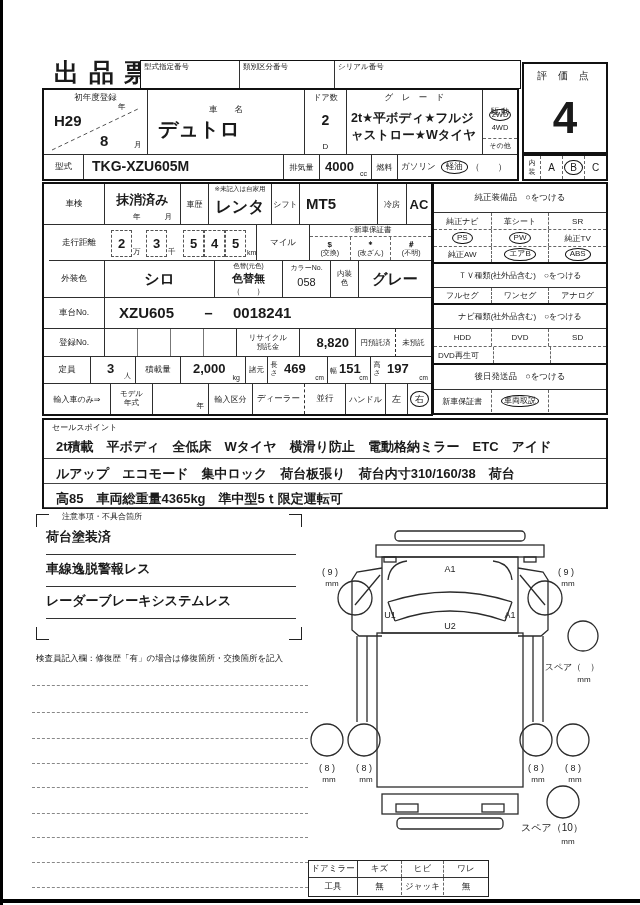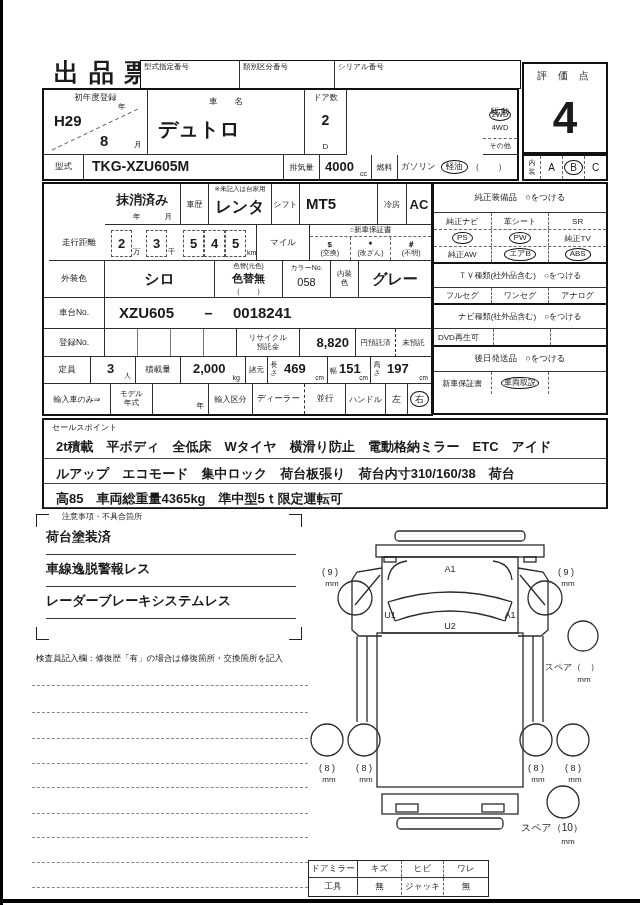--- a/index.html
+++ b/index.html
@@ -67,27 +67,32 @@
     <div class="lb tp" style="font-size:8.5px;padding-top:2px">初年度登録</div>
     <svg class="a" style="left:0;top:14px" width="104" height="50">
         <line x1="8" y1="46" x2="96" y2="4" stroke="#555" stroke-width="1" stroke-dasharray="4 3"></line>
       </svg>
     <span class="a v" style="left:10px;top:22px;font-size:15px">H29</span>
     <span class="a" style="left:74px;top:12px;font-size:7.5px">年</span>
     <span class="a v" style="left:56px;top:42px;font-size:15px">8</span>
     <span class="a" style="left:90px;top:50px;font-size:7.5px">月</span>
   </div>
   <div class="cl" style="left:104px;top:0;width:157px;height:65px;border-width:0 1px 1px 0">
-    <div class="lb tp" style="font-size:8.5px;padding-top:6px">車　　名</div>
+    <div class="lb tp" style="font-size:8.5px;padding-top:14px">車　　名</div>
     <div class="a v" style="left:10px;top:26px;font-size:20px">デュトロ</div>
   </div>
   <div class="cl" style="left:261px;top:0;width:42px;height:65px;border-width:0 1px 1px 0">
     <div class="lb tp" style="padding-top:2px">ドア数</div>
     <div class="a v" style="left:0;right:0;top:22px;font-size:14px;text-align:center">2</div>
     <div class="a" style="left:0;right:0;bottom:3px;font-size:8px;text-align:center">D</div>
+  </div>
+  <div class="cl" style="left:303px;top:0;width:136px;height:65px;border-width:0 1px 1px 0">
+    <div class="lb tp" style="font-size:8.5px;padding-top:2px">グ　レ　ー　ド</div>
+    <div class="a v" style="left:4px;top:20px;font-size:12.5px">2t★平ボディ★フルジ</div>
+    <div class="a v" style="left:4px;top:37px;font-size:12.5px">ャストロー★Wタイヤ</div>
   </div>
   <div class="cl" style="left:439px;top:0;width:34px;height:65px;border-width:0 0 1px 0">
     <div class="lb tp" style="padding-top:16px">駆 動</div>
     <div class="a" style="left:0;right:0;top:13px;text-align:center">
       <span class="circ" style="font-size:7.5px;padding:0 2px">2WD</span>
     </div>
     <div class="a" style="left:0;right:0;top:33px;font-size:7.5px;text-align:center">4WD</div>
     <div class="a" style="left:0;right:0;top:48px;font-size:7px;text-align:center;border-top:1px dashed #666;padding-top:2px">その他</div>
   </div>
 
@@ -105,20 +110,21 @@
     <div class="row" style="height:100%;align-items:center">
       <span style="font-size:8.5px;padding:0 3px">ガソリン</span>
       <span class="circ" style="font-size:8.5px;margin-left:2px">軽油</span>
       <span style="font-size:9px;margin-left:3px">（　　）</span>
     </div>
   </div>
 </div>
 
 <div class="box" style="left:42px;top:182px;width:391px;height:234px">
 
+  <div class="cl fx" style="left:0;top:0;width:61px;height:41px;border-width:0 1px 1px 0;font-size:8.5px">車検</div>
   <div class="cl" style="left:61px;top:0;width:76px;height:41px;border-width:0 1px 1px 0">
     <div class="a v" style="left:0;right:0;top:7px;font-size:13px;text-align:center">抹消済み</div>
     <span class="a" style="left:28px;bottom:2px;font-size:7.5px">年</span>
     <span class="a" style="right:8px;bottom:2px;font-size:7.5px">月</span>
   </div>
   <div class="cl fx" style="left:137px;top:0;width:28px;height:41px;border-width:0 1px 1px 0;font-size:8px">車歴</div>
   <div class="cl" style="left:165px;top:0;width:63px;height:41px;border-width:0 1px 1px 0">
     <div style="font-size:6.5px;text-align:center;padding-top:1px">※未記入は自家用</div>
     <div class="v" style="font-size:16px;text-align:center;margin-top:3px">レンタ</div>
   </div>
@@ -269,20 +275,25 @@
         <span class="circ" style="font-size:8px">ABS</span>
       </div>
   </div>
   <div class="fx" style="height:24px;font-size:8px;border-bottom:1px solid #333;box-sizing:border-box">ＴＶ種類(社外品含む)　○をつける</div>
   <div class="row" style="height:17px;border-bottom:2px solid #111">
     <div class="eqcell">フルセグ</div>
     <div class="eqcell ds">ワンセグ</div>
     <div class="eqcell ds">アナログ</div>
   </div>
   <div class="fx" style="height:24px;font-size:8px;border-bottom:1px solid #333;box-sizing:border-box">ナビ種類(社外品含む)　○をつける</div>
+  <div class="row" style="height:18px;border-bottom:1px dashed #666">
+    <div class="eqcell">HDD</div>
+    <div class="eqcell ds">DVD</div>
+    <div class="eqcell ds">SD</div>
+  </div>
   <div class="row" style="height:18px;border-bottom:2px solid #111">
     <div class="eqcell" style="justify-content:flex-start;padding-left:4px">DVD再生可</div>
     <div class="eqcell ds"></div>
     <div class="eqcell ds"></div>
   </div>
   <div class="fx" style="height:25px;font-size:8.5px;border-bottom:1px solid #333;box-sizing:border-box">後日発送品　○をつける</div>
   <div class="row" style="height:22px">
     <div class="eqcell">新車保証書</div>
     <div class="eqcell ds">
         <span class="circ" style="font-size:8px;padding:0 2px">車両取説</span>

